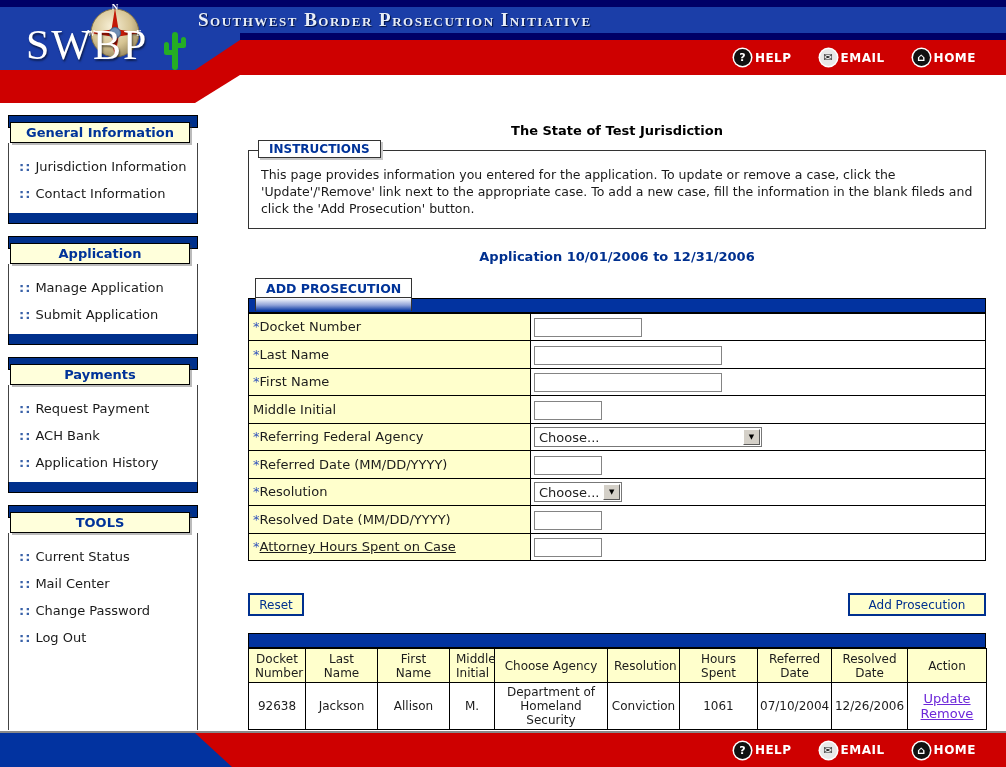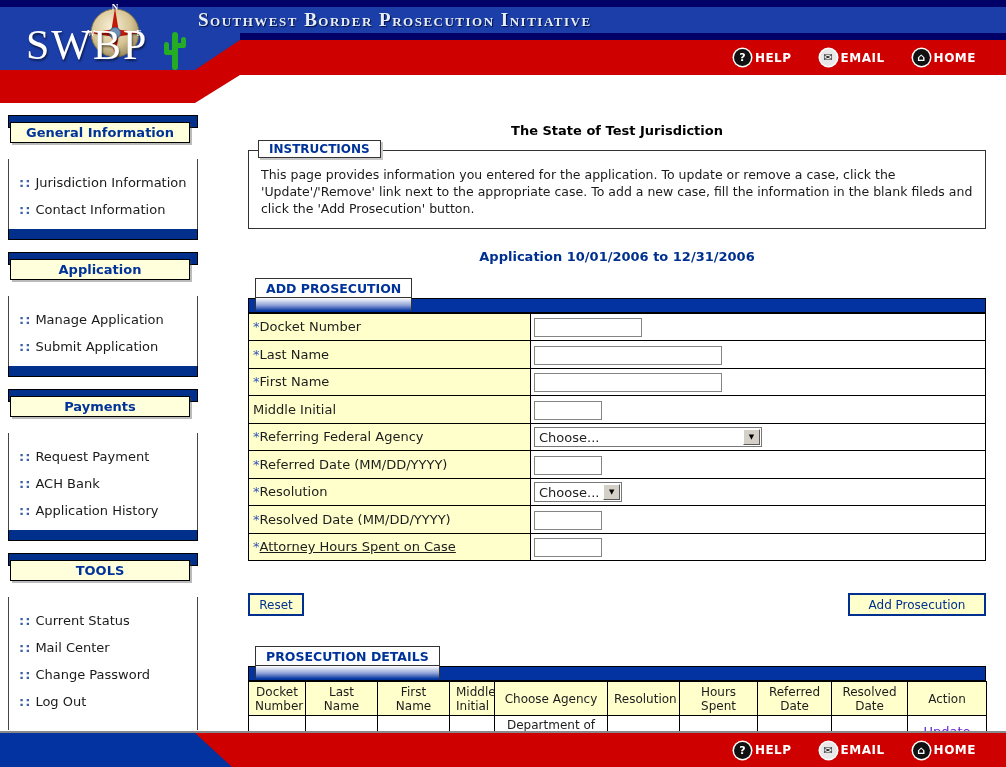--- a/index.html
+++ b/index.html
@@ -36,21 +36,21 @@
             align-items:center; justify-content:center; box-shadow:0 0 0 1.5px #fff; }
   .circle.dark { background:#111; color:#fff; font-weight:bold; font-size:11px; }
   .circle.light { background:#e8e8e8; color:#222; font-size:11px; }
 
   
   .sidebar { position:absolute; left:8px; top:115px; width:190px; height:615px;
              display:flex; flex-direction:column; gap:12px; }
   .sb-box { display:flex; flex-direction:column; }
   .sb-box.grow { flex:1; }
   .sb-top { height:13px; background:#00308c; border:1px solid #000; }
-  .sb-head { position:relative; z-index:1; margin:-6px 8px 16px 2px; background:#ffffdb;
+  .sb-head { position:relative; z-index:1; margin:-6px 8px 0 2px; background:#ffffdb;
              border:1px solid #000; box-shadow:2px 2px 0 rgba(60,60,60,.35);
              text-align:center; font-weight:bold; color:#003399; font-size:13px; padding:2px 0; }
   .sb-body { background:#fff; border-left:1px solid #444; border-right:1px solid #444;
              padding:10px 0 6px 0; }
   .grow .sb-body { flex:1; border-bottom:none; }
   .sb-bottom { height:11px; background:#00308c; border:1px solid #000; border-top:none; }
   .sb-item { padding:6px 4px 6px 10px; font-size:13px; color:#1a1a1a; cursor:pointer; white-space:nowrap; }
   .sb-item .bullet { color:#3a62a8; font-weight:bold; letter-spacing:1px; margin-right:4px; }
 
   
@@ -275,24 +275,20 @@
           </tbody>
       </table>
     </div>
 
     <div class="btn-row">
       <button class="ybtn reset">Reset</button>
       <button class="ybtn addpros">Add Prosecution</button>
     </div>
 
     <div class="details">
-      <div class="section-tab">
-        <span class="tab-label">PROSECUTION DETAILS</span>
-        <div class="tab-fade"></div>
-      </div>
       <div class="section-bar"></div>
       <table class="grid">
         <thead>
             <tr>
               <th class="c1">Docket Number</th>
               <th class="c2">Last Name</th>
               <th class="c3">First Name</th>
               <th class="c4">Middle Initial</th>
               <th class="c5">Choose Agency</th>
               <th class="c6">Resolution</th>

